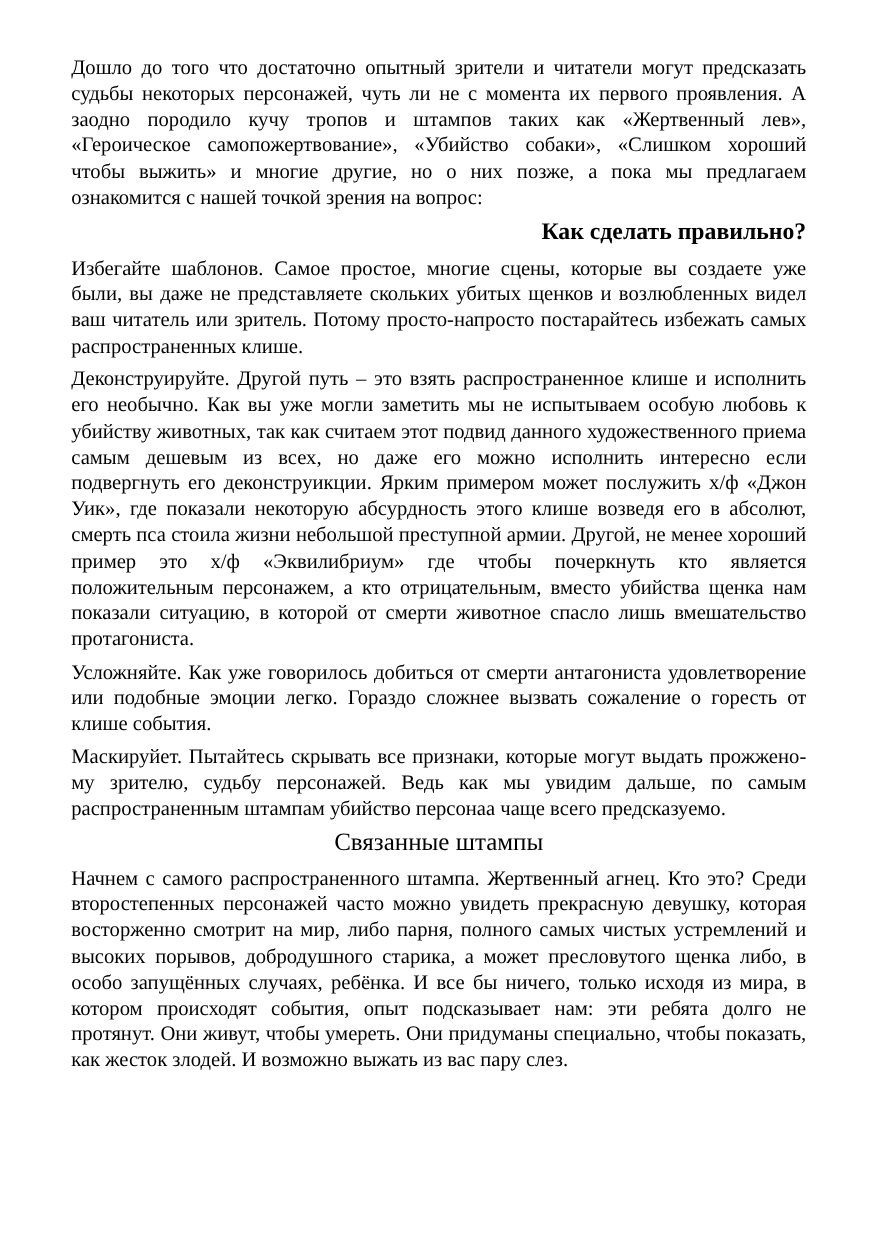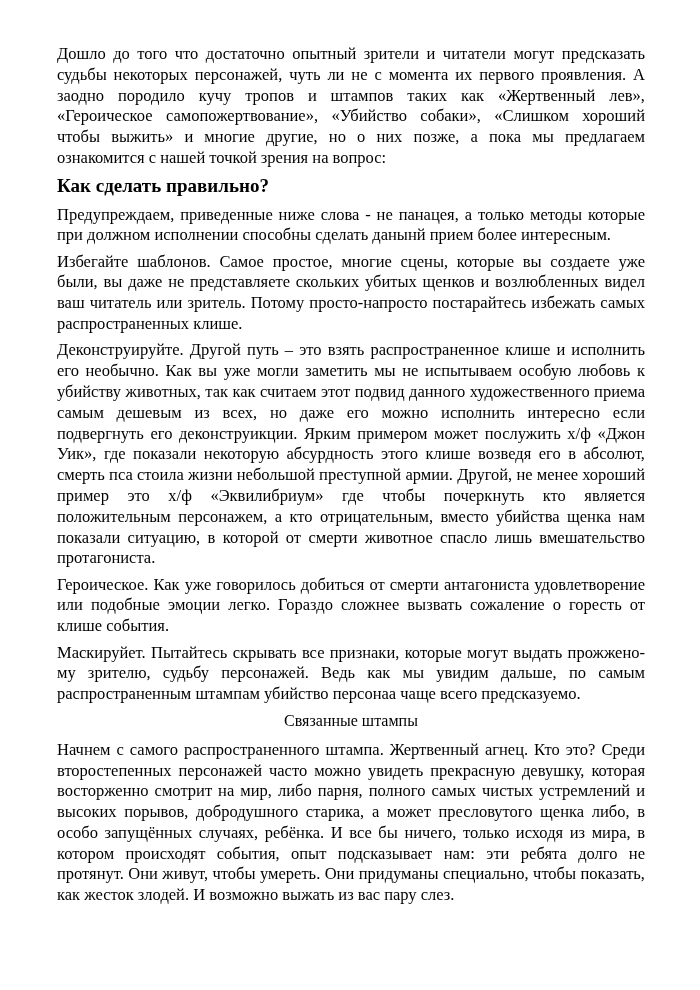--- a/index.html
+++ b/index.html
@@ -28,46 +28,45 @@
     text-align: justify;
     hyphens: manual;
     -webkit-hyphens: manual;
   }
   .lead {
     font-weight: normal;
   }
   .heading {
     font-size: 19px;
     font-weight: bold;
-    text-align: left;
+    text-align: right;
     margin: 7px 0 8px 0;
   }
   .subheading {
     font-weight: normal;
-    font-size: 16px;
+    font-size: 20px;
     text-align: center;
     margin: 6px 0 8px 0;
   }
 </style>
 </head>
 <body>
 
 <div class="page">
 
   <p class="para">Дошло до того что достаточно опытный зрители и читатели могут предсказать судь­бы некоторых персонажей, чуть ли не с момента их первого проявления. А заодно породило кучу тропов и штампов таких как «Жертвенный лев», «Героическое само­пожертвование», «Убийство собаки», «Слишком хороший чтобы выжить» и многие другие, но о них позже, а пока мы предлагаем ознакомится с нашей точкой зрения на вопрос:</p>
 
   <h1 class="heading">Как сделать правильно?</h1>
 
-  <p class="para">Предупреждаем, приведенные ниже слова - не панацея, а только методы которые при должном исполнении способны сделать данынй прием более интересным.</p>
 
   <p class="para"><b class="lead">Избегайте шаблонов</b><span>. Самое простое, многие сцены, которые вы создаете уже были, вы даже не представляете скольких убитых щенков и возлюбленных видел ваш читатель или зритель. Потому просто-напросто постарайтесь избежать самых распространенных клише.</span></p>
 
   <p class="para"><b class="lead">Деконструируйте</b><span>. Другой путь – это взять распространенное клише и исполнить его необычно. Как вы уже могли заметить мы не испытываем особую любовь к убийству животных, так как считаем этот подвид данного художественного приема самым дешевым из всех, но даже его можно исполнить интересно если подвергнуть его деконструикции. Ярким примером может послужить х/ф «Джон Уик», где пока­зали некоторую абсурдность этого клише возведя его в абсолют, смерть пса стоила жизни небольшой преступной армии. Другой, не менее хороший пример это х/ф «Эквилибриум» где чтобы почеркнуть кто является положительным персонажем, а кто отрицательным, вместо убийства щенка нам показали ситуацию, в которой от смерти животное спасло лишь вмешательство протагониста.</span></p>
 
-  <p class="para"><b class="lead">Героическое</b><span>. Как уже говорилось добиться от смерти антагониста удовлетворение или подобные эмоции легко. Гораздо сложнее вызвать сожаление о горесть от клише события.</span></p>
+  <p class="para"><b class="lead">Усложняйте</b><span>. Как уже говорилось добиться от смерти антагониста удовлетворение или подобные эмоции легко. Гораздо сложнее вызвать сожаление о горесть от клише события.</span></p>
 
   <p class="para"><b class="lead">Маскируйет</b><span>. Пытайтесь скрывать все признаки, которые могут выдать прожжено­му зрителю, судьбу персонажей. Ведь как мы увидим дальше, по самым распростра­ненным штампам убийство персонаа чаще всего предсказуемо.</span></p>
 
   <h2 class="subheading">Связанные штампы</h2>
 
   <p class="para">Начнем с самого распространенного штампа. Жертвенный агнец. Кто это? Среди второстепенных персонажей часто можно увидеть прекрасную девушку, которая восторженно смотрит на мир, либо парня, полного самых чистых устремлений и высоких порывов, добродушного старика, а может пресловутого щенка либо, в осо­бо запущённых случаях, ребёнка. И все бы ничего, только исходя из мира, в котором происходят события, опыт подсказывает нам: эти ребята долго не протянут. Они живут, чтобы умереть. Они придуманы специально, чтобы показать, как жесток зло­дей. И возможно выжать из вас пару слез.</p>
 
 </div>
 
 </body></html>

